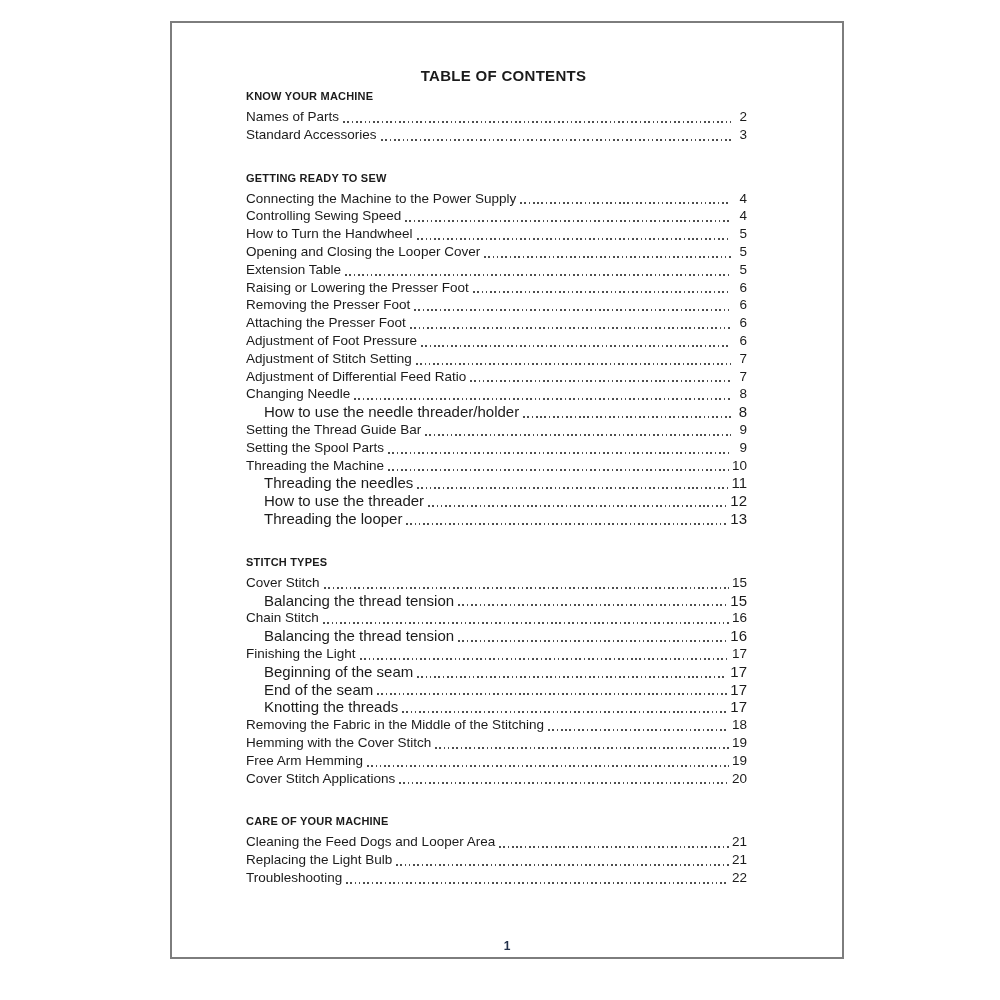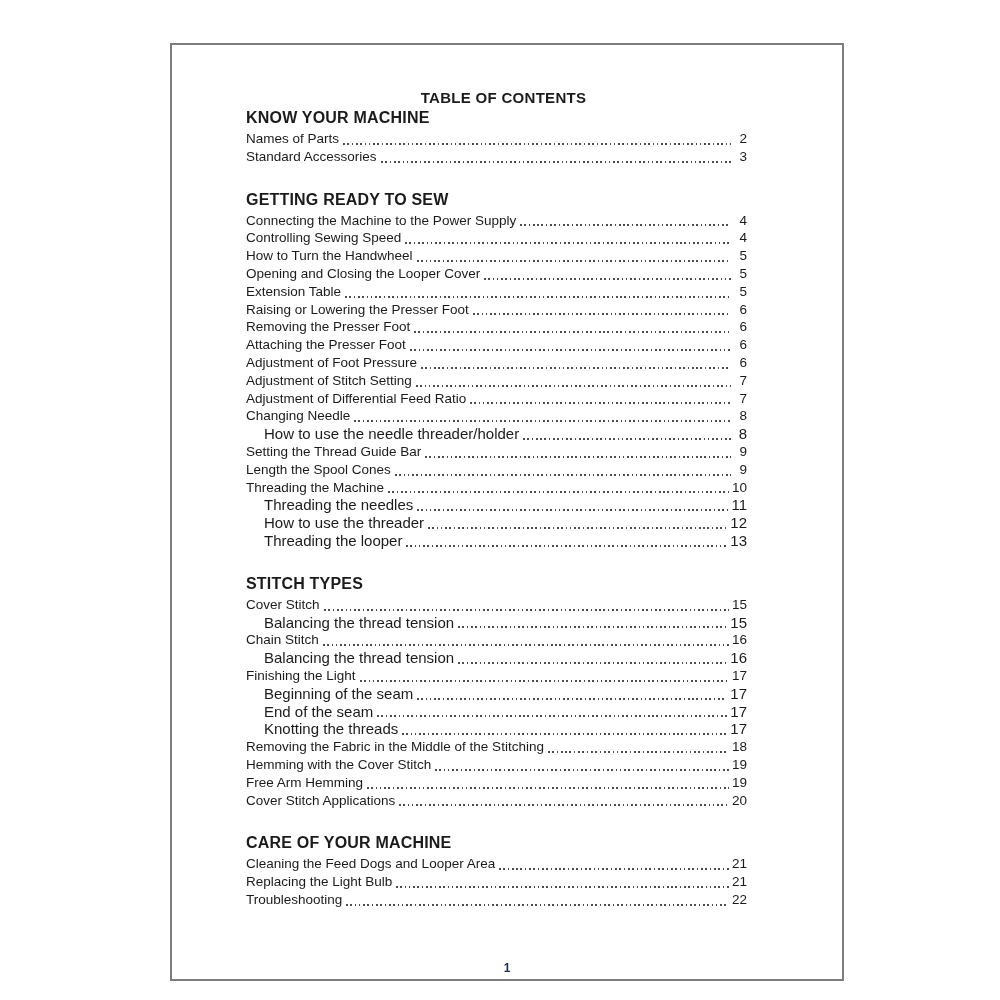--- a/index.html
+++ b/index.html
@@ -5,40 +5,40 @@
   * { margin: 0; padding: 0; box-sizing: border-box; }
   html, body {
     width: 1000px; height: 1000px;
     background: #ffffff;
     font-family: "Liberation Sans", sans-serif;
     color: #1b1b1b;
     overflow: hidden;
   }
   .page {
     position: absolute;
-    left: 170px; top: 43px;
+    left: 170px; top: 21px;
     width: 674px; height: 938px;
     background: #ffffff;
     border: 2px solid #7d7d7d;
   }
   .content {
     padding: 43px 95px 0 74px;
   }
   .toc-title {
     text-align: center;
     font-size: 15px;
     font-weight: bold;
     line-height: 19px;
     letter-spacing: 0.3px;
     margin-left: 14px; 
   }
   .section { margin-top: 24px; }
   .section:first-child { margin-top: 1px; }
   .heading {
-    font-size: 16px;
+    font-size: 11px;
     font-weight: bold;
     line-height: 20px;
     letter-spacing: 0.2px;
     margin-bottom: 2px;
   }
   .row {
     display: flex;
     align-items: flex-start;
     line-height: 17.8px;
     height: 17.8px;
@@ -155,21 +155,21 @@
             <span class="label">How to use the needle threader/holder</span>
             <span class="leader"></span>
             <span class="pagenum">8</span>
           </div>
           <div class="row">
             <span class="label">Setting the Thread Guide Bar</span>
             <span class="leader"></span>
             <span class="pagenum">9</span>
           </div>
           <div class="row">
-            <span class="label">Length the Spool Cones</span>
+            <span class="label">Setting the Spool Parts</span>
             <span class="leader"></span>
             <span class="pagenum">9</span>
           </div>
           <div class="row">
             <span class="label">Threading the Machine</span>
             <span class="leader"></span>
             <span class="pagenum">10</span>
           </div>
           <div class="row indent">
             <span class="label">Threading the needles</span>

